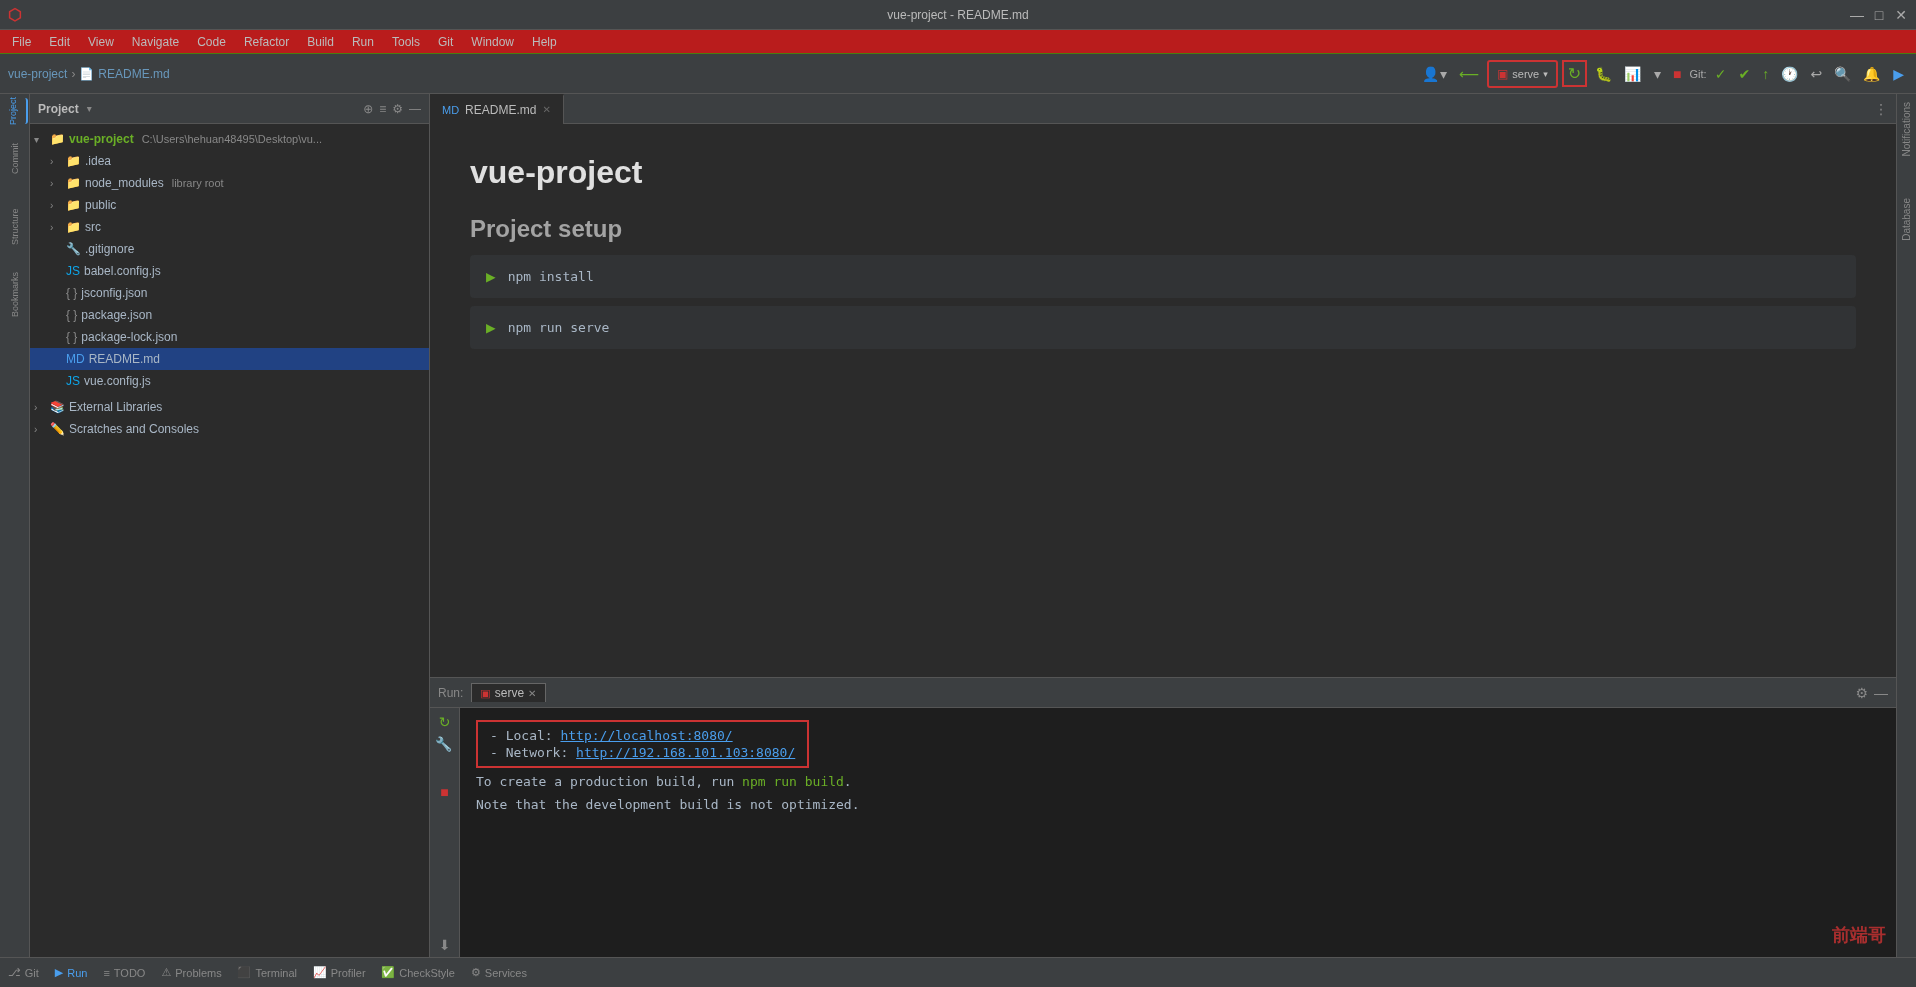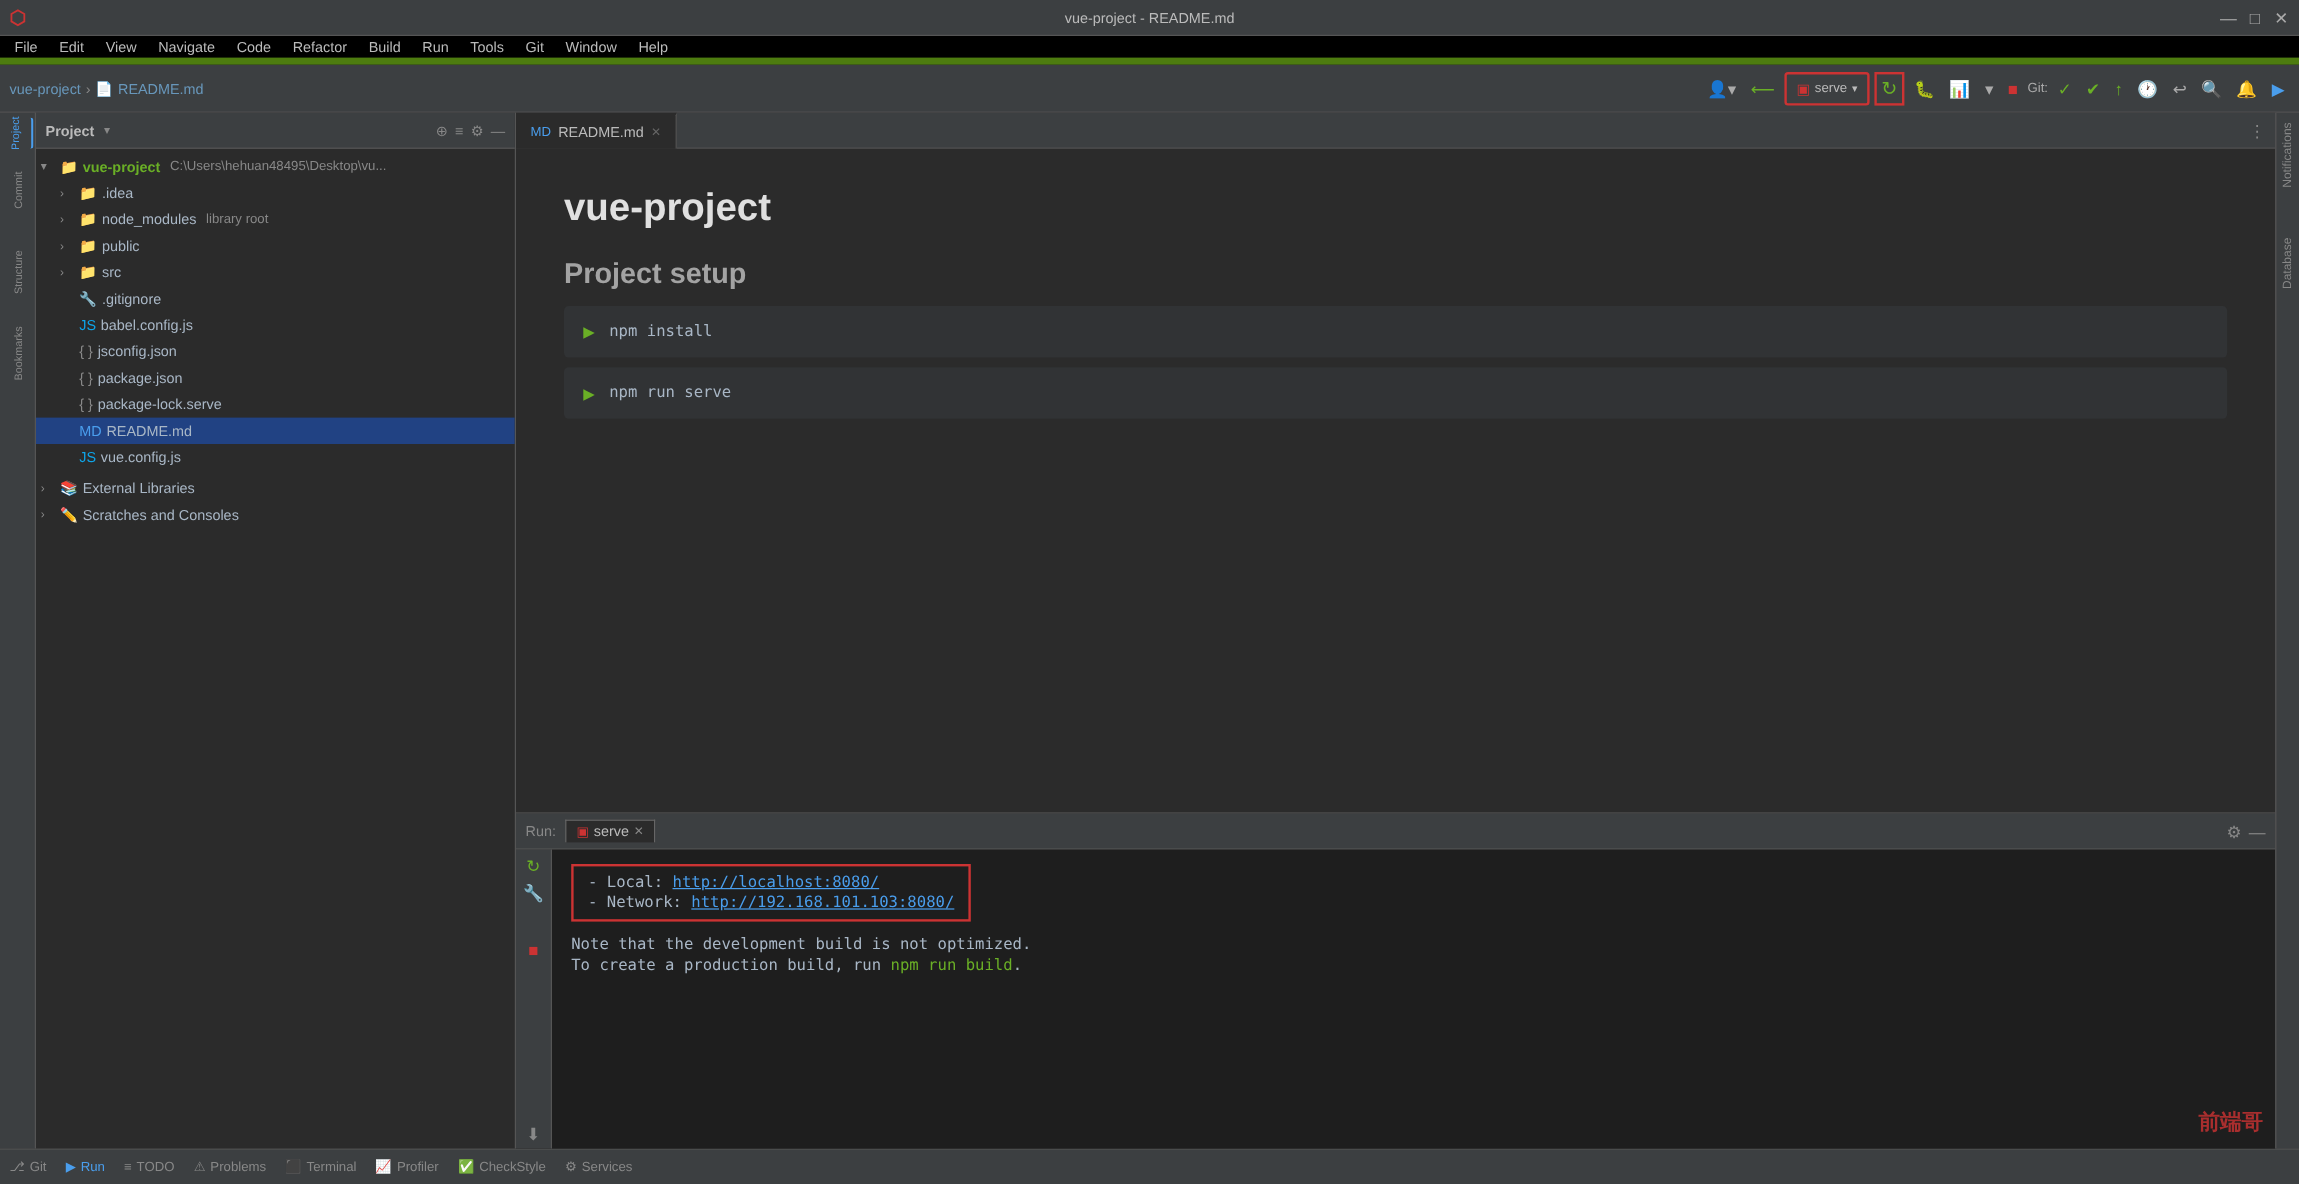--- a/index.html
+++ b/index.html
@@ -17,25 +17,25 @@
     }
     .title-bar-left { display: flex; align-items: center; gap: 6px; }
     .title-bar-title { color: #bbb; font-size: 12px; position: absolute; left: 50%; transform: translateX(-50%); }
     .title-bar-controls { display: flex; gap: 4px; }
     .title-bar-controls span { 
       width: 14px; height: 14px; display: flex; align-items: center; justify-content: center;
       color: #aaa; font-size: 14px; cursor: pointer;
     }
     .menu-bar {
       height: 24px;
-      background: #000000;
+      background: #b91c1c;
       display: flex;
       align-items: center;
       padding: 0 4px;
-      border-bottom: 6px solid #4d7c0f;
+      border-bottom: 1px solid #4d7c0f;
       gap: 2px;
     }
     .menu-item {
       padding: 2px 8px;
       color: #bbb;
       font-size: 12px;
       cursor: pointer;
       border-radius: 3px;
     }
 
@@ -444,21 +444,21 @@
 
       <div class="tree-item tree-indent-1">
         <span class="tree-arrow"> </span>
         <span class="tree-icon" style="color:#888;">{ }</span>
         <span class="tree-label">package.json</span>
       </div>
 
       <div class="tree-item tree-indent-1">
         <span class="tree-arrow"> </span>
         <span class="tree-icon" style="color:#888;">{ }</span>
-        <span class="tree-label">package-lock.serve</span>
+        <span class="tree-label">package-lock.json</span>
       </div>
 
       <div class="tree-item tree-indent-1 selected">
         <span class="tree-arrow"> </span>
         <span class="tree-icon" style="color:#4a9eed;">MD</span>
         <span class="tree-label">README.md</span>
       </div>
 
       <div class="tree-item tree-indent-1">
         <span class="tree-arrow"> </span>
@@ -534,27 +534,27 @@
               <span>- Local:</span>
               <span> </span>
               <a class="terminal-link">http://localhost:8080/</a>
             </div>
             <div class="terminal-line">
               <span>- Network:</span>
               <span> </span>
               <a class="terminal-link">http://192.168.101.103:8080/</a>
             </div>
           </div>
-          <div class="terminal-line" style="margin-top: 8px;">
-            <span>Note that the development build is not optimized.</span>
-          </div>
           <div class="terminal-line">
             <span>  To  create a production build, run</span>
             <span> </span><span class="terminal-highlight">npm run build</span><span>.</span>
           </div>
+          <div class="terminal-line" style="margin-top: 8px;">
+            <span>Note that the development build is not optimized.</span>
+          </div>
         </div>
       </div>
     </div>
   </div>
 
   <div class="right-strip">
     <span class="right-strip-label">Notifications</span>
     <span class="right-strip-label" style="margin-top: 30px;">Database</span>
   </div>
 

